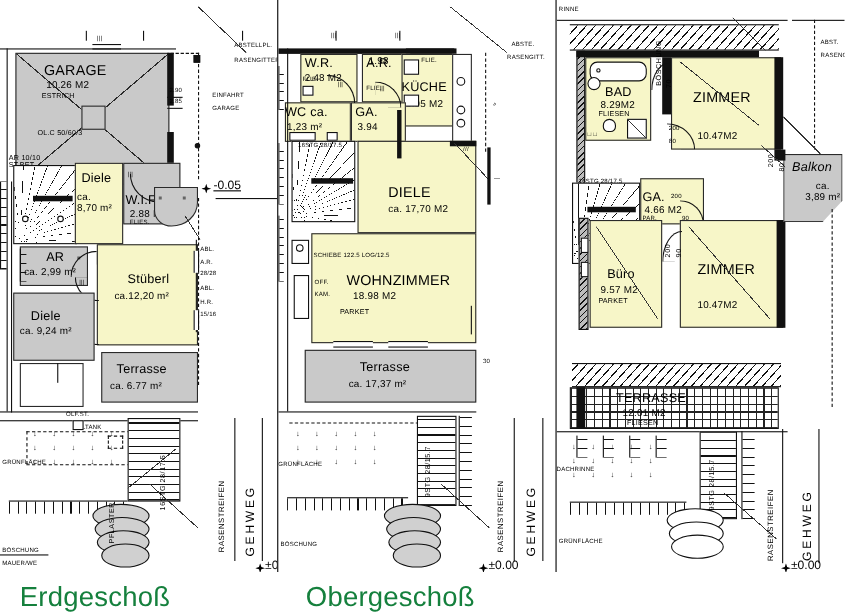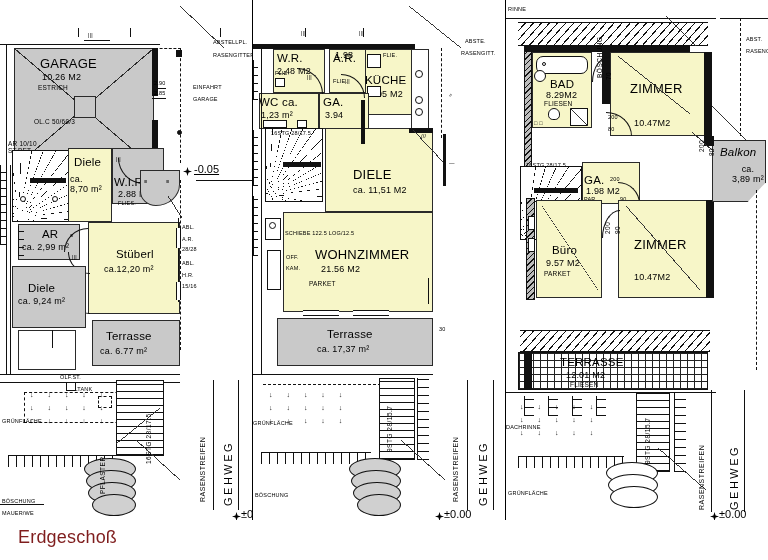--- a/index.html
+++ b/index.html
@@ -28,23 +28,23 @@
   .plan-divider {
     position: absolute;
     top: 0; width: 1px; height: 520px;
     background: #000;
   }
   #div-1 { left: 252px; }
   #div-2 { left: 505px; }
 
   .floor-label {
     position: absolute;
-    bottom: 12px;
-    font-size: 18px;
-    color: #7f1d1d;
+    bottom: 2px;
+    font-size: 25px;
+    color: #15803d;
     letter-spacing: 0.2px;
     white-space: nowrap;
   }
   #lbl-eg { left: 18px; }
   #lbl-og { left: 278px; }
   #lbl-dg { left: 586px; }
 
   
   .wall        { position: absolute; background: #111; }
   .room        { position: absolute; background: #f7f6c8; border: 1px solid #2a2a2a; }
@@ -414,38 +414,38 @@
     <div class="comb-v" style="left:0; top:130px; width:5px; height:56px;"></div>
     <div class="comb-v" style="left:0; top:196px; width:5px; height:60px;"></div>
     <div class="thinv" style="left:8px; top:44px; height:330px;"></div>
 
     <div class="stair-fan" style="left:12px; top:128px; width:58px; height:74px; background-image: repeating-conic-gradient(from 195deg at 5% 92%, #111 0 0.5deg, transparent 0.5deg 8deg);"></div>
     <div class="wall" style="left:30px; top:162px; width:38px; height:5px;"></div>
     <div class="rtxt micro" style="left:18px; top:130px;">16STG 28/17.5</div>
 
     <div class="room" style="left:72px; top:128px; width:108px; height:84px;"></div>
     <div class="rtxt huge" style="left:100px; top:168px;">DIELE</div>
-    <div class="rtxt" style="left:100px; top:185px;">ca. 11,51 M2</div>
+    <div class="rtxt" style="left:100px; top:185px;">ca. 17,70 M2</div>
     <div class="thinv" style="left:108px; top:100px; height:44px; width:4px; background:#111;"></div>
 
     <div class="wall" style="left:156px; top:128px; width:24px; height:5px;"></div>
     <div class="diag" style="left:160px; top:130px; width:32px; height:34px;"></div>
     <div class="rtxt micro" style="left:168px; top:133px;">///</div>
     <div class="thinv" style="left:190px; top:134px; height:52px; width:3px; background:#111;"></div>
     <div class="rtxt micro" style="left:196px; top:160px;">—</div>
 
     <div class="diag" style="left:156px; top:6px; width:52px; height:42px;"></div>
     <div class="rtxt micro" style="left:212px; top:38px;">ABSTE.</div>
     <div class="rtxt micro" style="left:208px; top:50px;">RASENGITT.</div>
     <div class="dash" style="left:188px; top:48px; height:90px;"></div>
     <div class="rtxt micro" style="left:196px; top:92px; transform:rotate(-70deg);">≈</div>
 
     <div class="room" style="left:30px; top:212px; width:150px; height:100px;"></div>
     <div class="rtxt huge" style="left:62px; top:248px;">WOHNZIMMER</div>
-    <div class="rtxt" style="left:68px; top:264px;">21.56  M2</div>
+    <div class="rtxt" style="left:68px; top:264px;">18.98  M2</div>
     <div class="rtxt tiny" style="left:56px; top:280px;">PARKET</div>
     <div class="rtxt micro" style="left:32px; top:230px;">SCHIEBE 122.5  LOG/12.5</div>
     <div class="rtxt micro" style="left:33px; top:254px;">OFF.</div>
     <div class="rtxt micro" style="left:33px; top:265px;">KAM.</div>
     <div class="fixture" style="left:12px; top:218px; width:16px; height:22px;"></div>
     <div class="fixture round" style="left:16px; top:222px; width:7px; height:7px;"></div>
     <div class="fixture" style="left:14px; top:250px; width:14px; height:40px;"></div>
     <div class="thinv" style="left:175px; top:278px; height:26px;"></div>
 
     <div class="room-gray" style="left:24px; top:318px; width:156px; height:48px;"></div>
@@ -517,21 +517,21 @@
     <div class="door tr" style="left:100px; top:112px; width:26px; height:24px;"></div>
     <div class="rtxt micro" style="left:102px; top:114px;">200</div>
     <div class="rtxt micro" style="left:102px; top:126px;">80</div>
 
     <div class="stair-fan" style="left:14px; top:166px; width:62px; height:74px; background-image: repeating-conic-gradient(from 200deg at 8% 94%, #111 0 0.5deg, transparent 0.5deg 8deg);"></div>
     <div class="rtxt micro" style="left:20px; top:162px;">16STG 28/17.5</div>
     <div class="wall" style="left:28px; top:188px; width:44px; height:5px;"></div>
 
     <div class="room" style="left:76px; top:162px; width:58px; height:42px;"></div>
     <div class="rtxt big" style="left:78px; top:174px;">GA.</div>
-    <div class="rtxt" style="left:80px; top:186px;">1.98  M2</div>
+    <div class="rtxt" style="left:80px; top:186px;">4.66  M2</div>
     <div class="rtxt micro" style="left:78px; top:196px;">PAR.</div>
     <div class="rtxt micro" style="left:104px; top:176px;">200</div>
     <div class="door tr" style="left:112px; top:182px; width:22px; height:22px;"></div>
     <div class="rtxt micro" style="left:114px; top:196px;">90</div>
 
     <div class="room" style="left:112px; top:200px; width:94px; height:98px;"></div>
     <div class="rtxt huge" style="left:128px; top:238px;">ZIMMER</div>
     <div class="rtxt" style="left:128px; top:272px;">10.47M2</div>
     <div class="diag" style="left:120px; top:206px; width:74px; height:84px;"></div>
     <div class="wall" style="left:200px; top:200px; width:8px; height:98px;"></div>
@@ -594,14 +594,15 @@
     <div class="vtext sp1" style="left:192px; top:400px; height:110px; font-size:7px;">RASENSTREIFEN</div>
     <div class="vtext" style="left:222px; top:402px; height:108px; font-size:11px;">GEHWEG</div>
     <div class="thinv" style="left:205px; top:390px; height:122px;"></div>
     <div class="thinv" style="left:238px; top:390px; height:122px;"></div>
 
     <div class="elev-dot" style="left:204px; top:512px;"></div>
     <div class="elev-marker" style="left:213px; top:508px;">±0.00</div>
   </div>
 
   <div class="floor-label" id="lbl-eg">Erdgeschoß</div>
+  <div class="floor-label" id="lbl-og">Obergeschoß</div>
 
 </div>
 
 </body></html>

